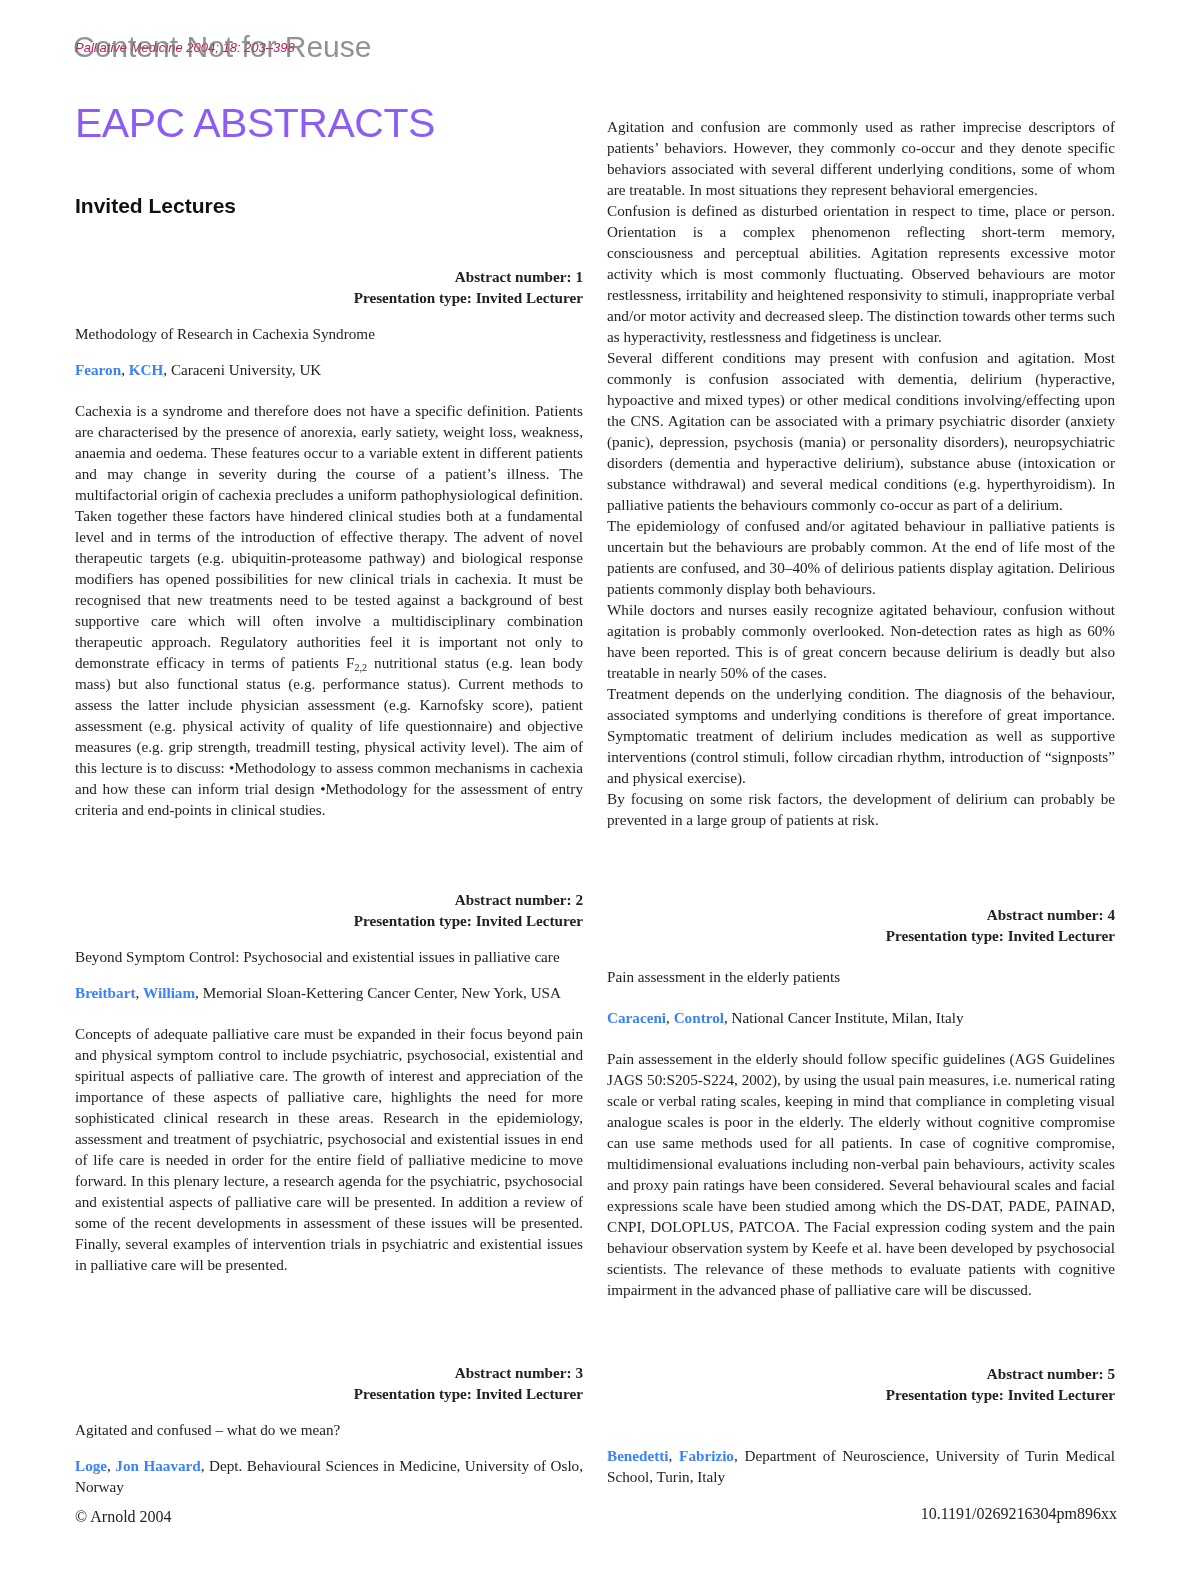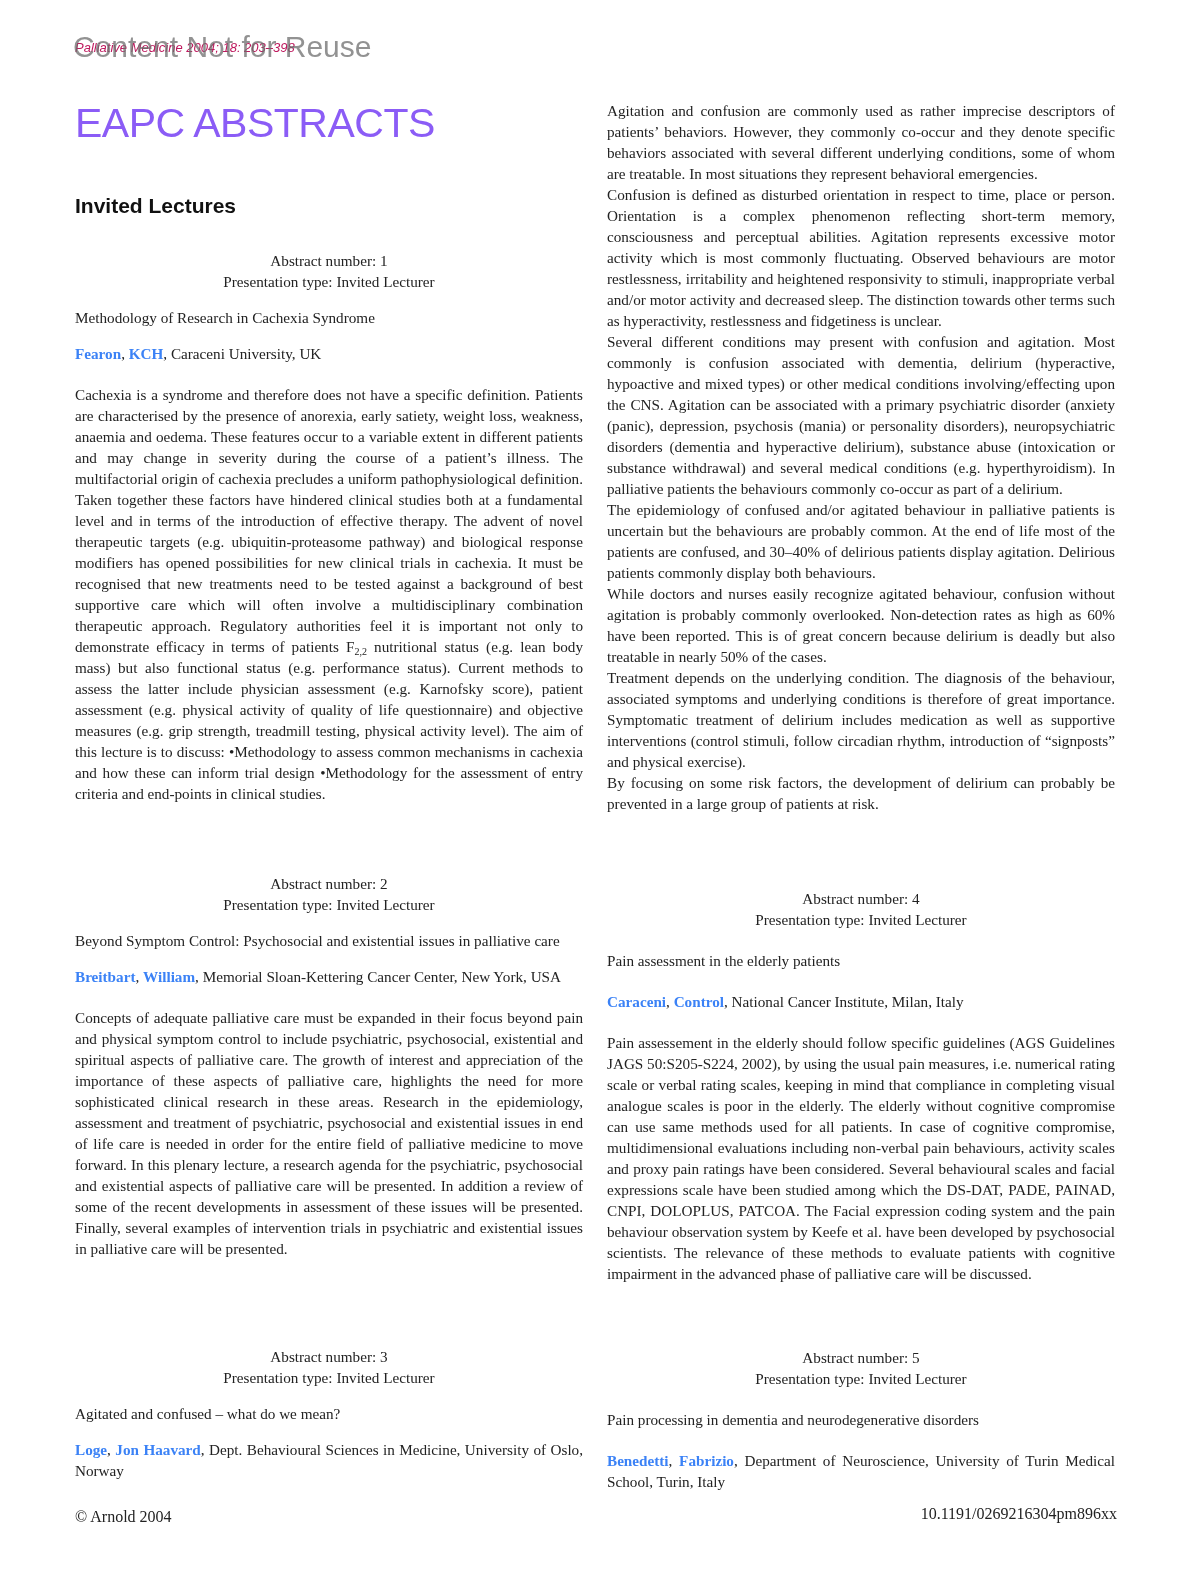--- a/index.html
+++ b/index.html
@@ -54,22 +54,22 @@
     }
     .section-title {
       position: absolute;
       left: 75px; top: 194px;
       font-family: "Liberation Sans", "DejaVu Sans", sans-serif;
       font-size: 21px;
       font-weight: bold;
       color: #111111;
       white-space: nowrap;
     }
-    .abstract { position: absolute; width: 508px; }
-    .meta-line { text-align: center; white-space: nowrap; }
+    .abstract { position: absolute; width: 508px; margin-top: 16px; }
+    .meta-line { text-align: right; white-space: nowrap; font-weight: bold; }
     .abs-title { text-align: justify; }
     .authors { text-align: justify; }
     .authors b { font-weight: bold; color: #3b82f6; }
     .body-text p { text-align: justify; }
     .gap-sm { height: 15px; }
     .gap-md { height: 20px; }
     .footer-left {
       position: absolute; left: 75px; top: 1508px;
       font-size: 16px; white-space: nowrap;
     }
@@ -148,20 +148,19 @@
     <div class="gap-md"></div>
     <div class="body-text">
       <p>Pain assessement in the elderly should follow specific guidelines (AGS Guidelines JAGS 50:S205-S224, 2002), by using the usual pain measures, i.e. numerical rating scale or verbal rating scales, keeping in mind that compliance in completing visual analogue scales is poor in the elderly. The elderly without cognitive compromise can use same methods used for all patients. In case of cognitive compromise, multidimensional evaluations including non-verbal pain behaviours, activity scales and proxy pain ratings have been considered. Several behavioural scales and facial expressions scale have been studied among which the DS-DAT, PADE, PAINAD, CNPI, DOLOPLUS, PATCOA. The Facial expression coding system and the pain behaviour observation system by Keefe et al. have been developed by psychosocial scientists. The relevance of these methods to evaluate patients with cognitive impairment in the advanced phase of palliative care will be discussed.</p>
     </div>
   </div>
 
   <div class="abstract" style="top:1347px;">
     <div class="meta-line">Abstract number: 5</div>
     <div class="meta-line">Presentation type: Invited Lecturer</div>
     <div class="gap-md"></div>
-    <div class="abs-title">Pain processing in dementia and neurodegenerative disorders</div>
     <div class="gap-md"></div>
     <div class="authors"><b>Benedetti</b>, <b>Fabrizio</b><span>, Department of Neuroscience, University of Turin Medical School, Turin, Italy</span></div>
   </div>
 </div>
 
 <div class="footer-left">© Arnold 2004</div>
 <div class="footer-right">10.1191/0269216304pm896xx</div>
 
 </body></html>

